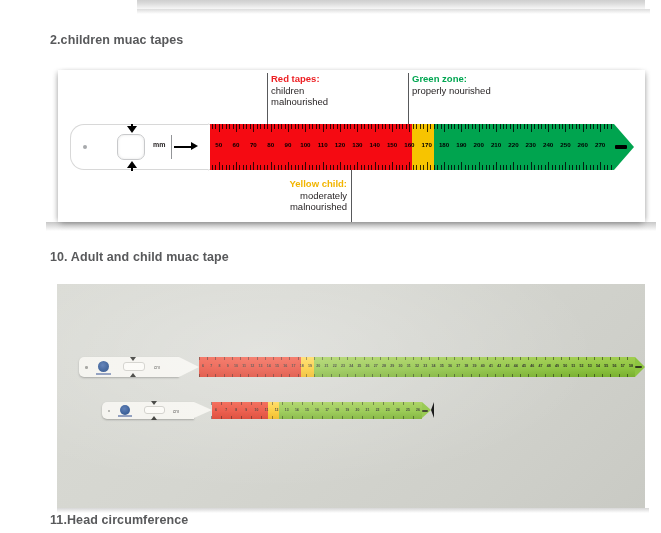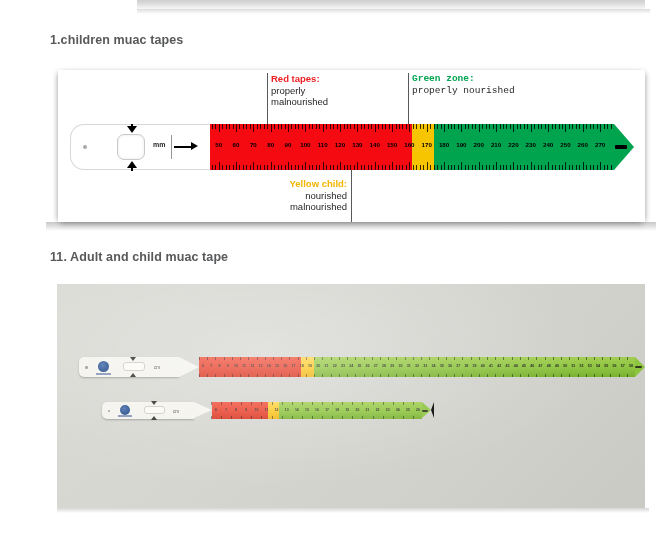--- a/index.html
+++ b/index.html
@@ -46,21 +46,21 @@
   .card-underline {
     position: absolute; left: 46px; top: 222px; width: 610px; height: 9px;
     background: linear-gradient(to bottom, rgba(120,120,120,.42), rgba(255,255,255,0));
   }
 
   
   .zone-label { position: absolute; font-size: 9.5px; line-height: 11.5px; color: #231f20; }
   .zone-label .zt { font-weight: bold; display: block; }
   #lbl-red   { left: 271px; top: 73px; width: 88px; }
   #lbl-red .zt { color: #ed2024; }
-  #lbl-green { left: 412px; top: 73px; width: 150px; font-family: Liberation Mono, monospace; }
+  #lbl-green { left: 412px; top: 73px; width: 150px; }
   #lbl-green .zt { color: #00a651; }
   #lbl-yellow{ left: 253px; top: 178px; width: 94px; text-align: right; }
   #lbl-yellow .zt { color: #f2b500; }
 
   
   .leader { position: absolute; width: 1px; background: #58595b; }
   #leader-red    { left: 267px; top: 72px;  height: 66px; }
   #leader-green  { left: 408px; top: 72px;  height: 66px; }
   #leader-yellow { left: 351px; top: 157px; height: 65px; }
 
@@ -202,42 +202,42 @@
   .ptick { position: absolute; background: rgba(0,0,0,.45); }
 </style>
 </head>
 <body>
 
 <div id="page">
 
   <div class="top-strip"></div>
   <div class="top-strip-shadow"></div>
 
-  <div class="heading" id="h9">1.children muac tapes</div>
+  <div class="heading" id="h9">2.children muac tapes</div>
 
   <div class="card">
 
     <div class="leader" id="leader-red" style="left:209px;top:3px;height:66px;"></div>
     <div class="leader" id="leader-green" style="left:350px;top:3px;height:66px;"></div>
     <div class="leader" id="leader-yellow" style="left:293px;top:87px;height:65px;"></div>
 
     <div class="zone-label" id="lbl-red" style="left:213px;top:3px;">
       <span class="zt">Red tapes:</span>
-      <span>properly</span><br>
+      <span>children</span><br>
       <span>malnourished</span>
     </div>
 
     <div class="zone-label" id="lbl-green" style="left:354px;top:3px;">
       <span class="zt">Green zone:</span>
       <span>properly nourished</span>
     </div>
 
     <div class="zone-label" id="lbl-yellow" style="left:195px;top:108px;width:94px;">
       <span class="zt">Yellow child:</span>
-      <span>nourished</span><br>
+      <span>moderately</span><br>
       <span>malnourished</span>
     </div>
 
     <div class="tape" style="left:12px;top:54px;">
 
       <div class="tape-head-taper-o"></div>
       <div class="tape-head"></div>
       <div class="tape-head-taper"></div>
       <div class="head-dot"></div>
       <div class="head-window"></div>
@@ -510,21 +510,21 @@
           <div class="tick t-bot" style="left: 533.597px; height: 5px;"></div>
           <div class="tick t-top" style="left: 537.064px; height: 5px;"></div>
           <div class="tick t-bot" style="left: 537.064px; height: 5px;"></div>
           <div class="tick t-top" style="left: 540.532px; height: 5px;"></div>
           <div class="tick t-bot" style="left: 540.532px; height: 5px;"></div>
         </div>
     </div>
   </div>
   <div class="card-underline"></div>
 
-  <div class="heading" id="h10">11. Adult and child muac tape</div>
+  <div class="heading" id="h10">10. Adult and child muac tape</div>
 
   <div class="photo">
 
     <div class="ptape" style="left:22px;top:73px;width:566px;height:20px;">
       <div class="ptape-head" style="width:100px;height:20px;"></div>
       <div class="ptape-taper" style="left:100px;top:0;border-top-width:10px;border-bottom-width:10px;border-left-width:20px;"></div>
       <div class="pdot" style="left:6px;top:9px;width:2.5px;height:2.5px;"></div>
       <div class="who-logo" style="left:19px;top:4px;width:11px;height:11px;"></div>
       <div class="who-sub" style="left:17px;top:15.5px;width:15px;height:2px;"></div>
       <div class="pslot" style="left:44px;top:5px;width:22px;height:9px;"></div>
@@ -780,13 +780,14 @@
           <div class="ptick" style="left: 300.85px; width: 0.7px; height: 3px; top: 0px;"></div>
           <div class="ptick" style="left: 300.85px; width: 0.7px; height: 3px; top: 14px;"></div>
           <div class="pnum" style="left: 316px; top: 6.07143px; font-size: 3.4px;">26</div>
           <div class="ptick" style="left: 310.95px; width: 0.7px; height: 3px; top: 0px;"></div>
           <div class="ptick" style="left: 310.95px; width: 0.7px; height: 3px; top: 14px;"></div>
         </div>
     </div>
   </div>
   <div class="photo-shadow"></div>
 
+  <div class="heading" id="h11">11.Head circumference</div>
 </div>
 
 </body></html>

